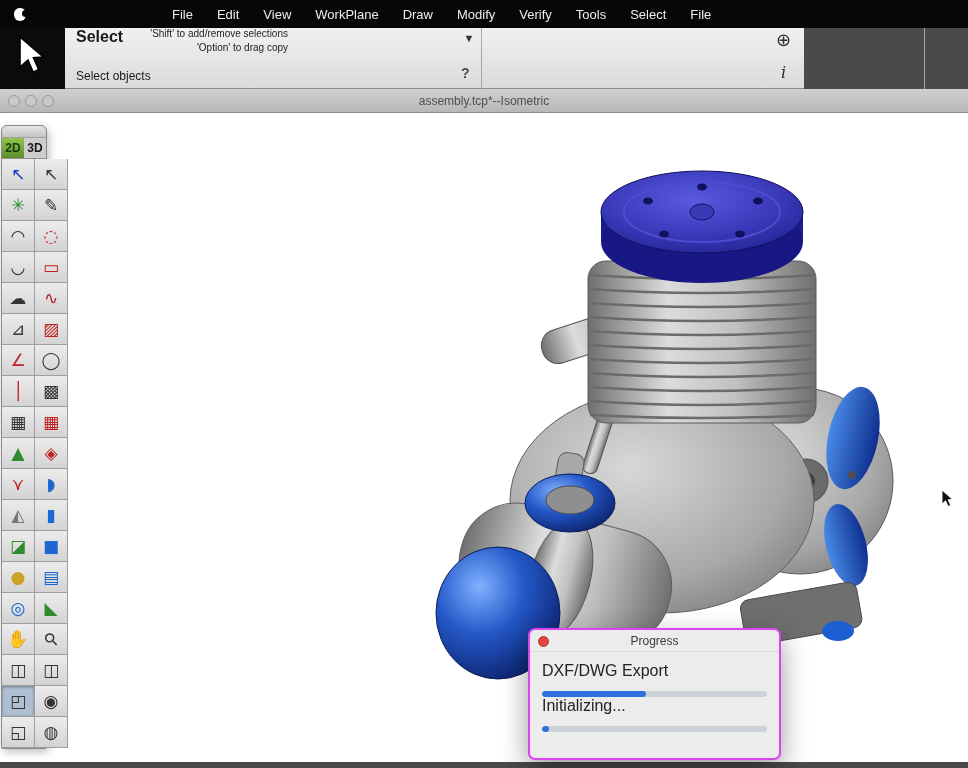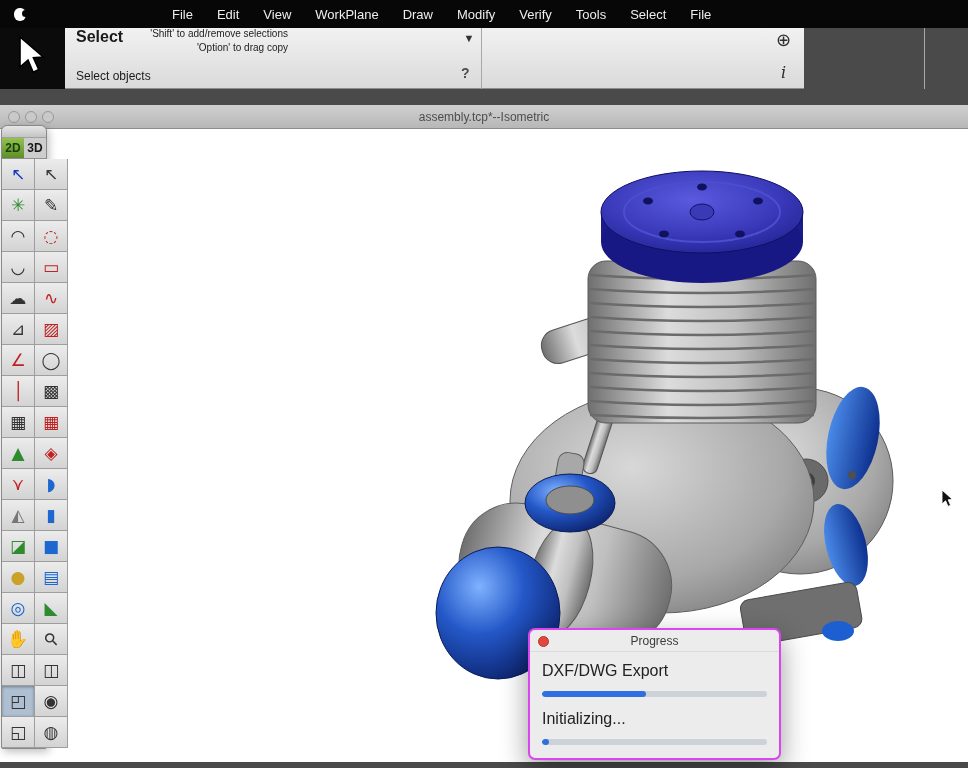--- a/index.html
+++ b/index.html
@@ -41,21 +41,21 @@
   .dd-btn  { position:absolute; left:459px; top:8px; width:20px; height:17px; font-size:11px;
     color:#333; display:flex; align-items:center; justify-content:center; cursor:default; }
   .help-btn{ position:absolute; left:461px; top:44px; font-size:14px; font-weight:bold; color:#4d4d4d; cursor:default; }
   .tb-div  { position:absolute; top:0; width:1px; height:68px; background:#a8a8a8; }
   .plus-btn{ position:absolute; right:13px; top:8px; font-size:18px; color:#2e2e2e; cursor:default; }
   .info-btn{ position:absolute; right:18px; top:42px; font-size:16px; color:#2e2e2e;
     font-family:"DejaVu Serif", serif; font-style:italic; cursor:default; }
 
   
   #titlebar {
-    position:absolute; top:105px; left:0; width:968px; height:24px;
+    position:absolute; top:89px; left:0; width:968px; height:24px;
     background:linear-gradient(#d0d0d0,#b7b7b7); border-bottom:1px solid #8d8d8d;
     display:flex; align-items:center; justify-content:center; z-index:5;
   }
   .traffic { position:absolute; left:8px; top:6px; display:flex; gap:5px; }
   .tl { width:12px; height:12px; border-radius:50%; background:#c9c9c9;
     border:1px solid #999; }
   .win-title { font-size:12px; color:#4e4e4e; }
 
   
   #canvas {
@@ -92,21 +92,21 @@
   .dlg-titlebar { position:relative; height:22px; display:flex; align-items:center;
     justify-content:center; border-bottom:1px solid #dcdcdc; }
   .dlg-close { position:absolute; left:8px; top:6px; width:11px; height:11px;
     border-radius:50%; background:#e1473d; border:1px solid #b4372f; cursor:default; }
   .dlg-title { font-size:12px; color:#3a3a3a; }
   .dlg-body { padding:8px 12px 0 12px; font-size:16px; color:#222; }
   .dlg-task { margin-top:2px; }
   .pbar { margin-top:11px; height:6px; background:#cdd2d8; border-radius:3px;
     overflow:hidden; }
   .pbar-fill { height:100%; border-radius:3px; }
-  .dlg-status { margin-top:13px; }
+  .dlg-status { }
 
   
   #mouse-cursor { position:absolute; left:941px; top:489px; z-index:40; }
 </style>
 </head>
 <body>
 
 <div id="menubar">
   <div class="apple"></div>
   <div id="menu-items">

